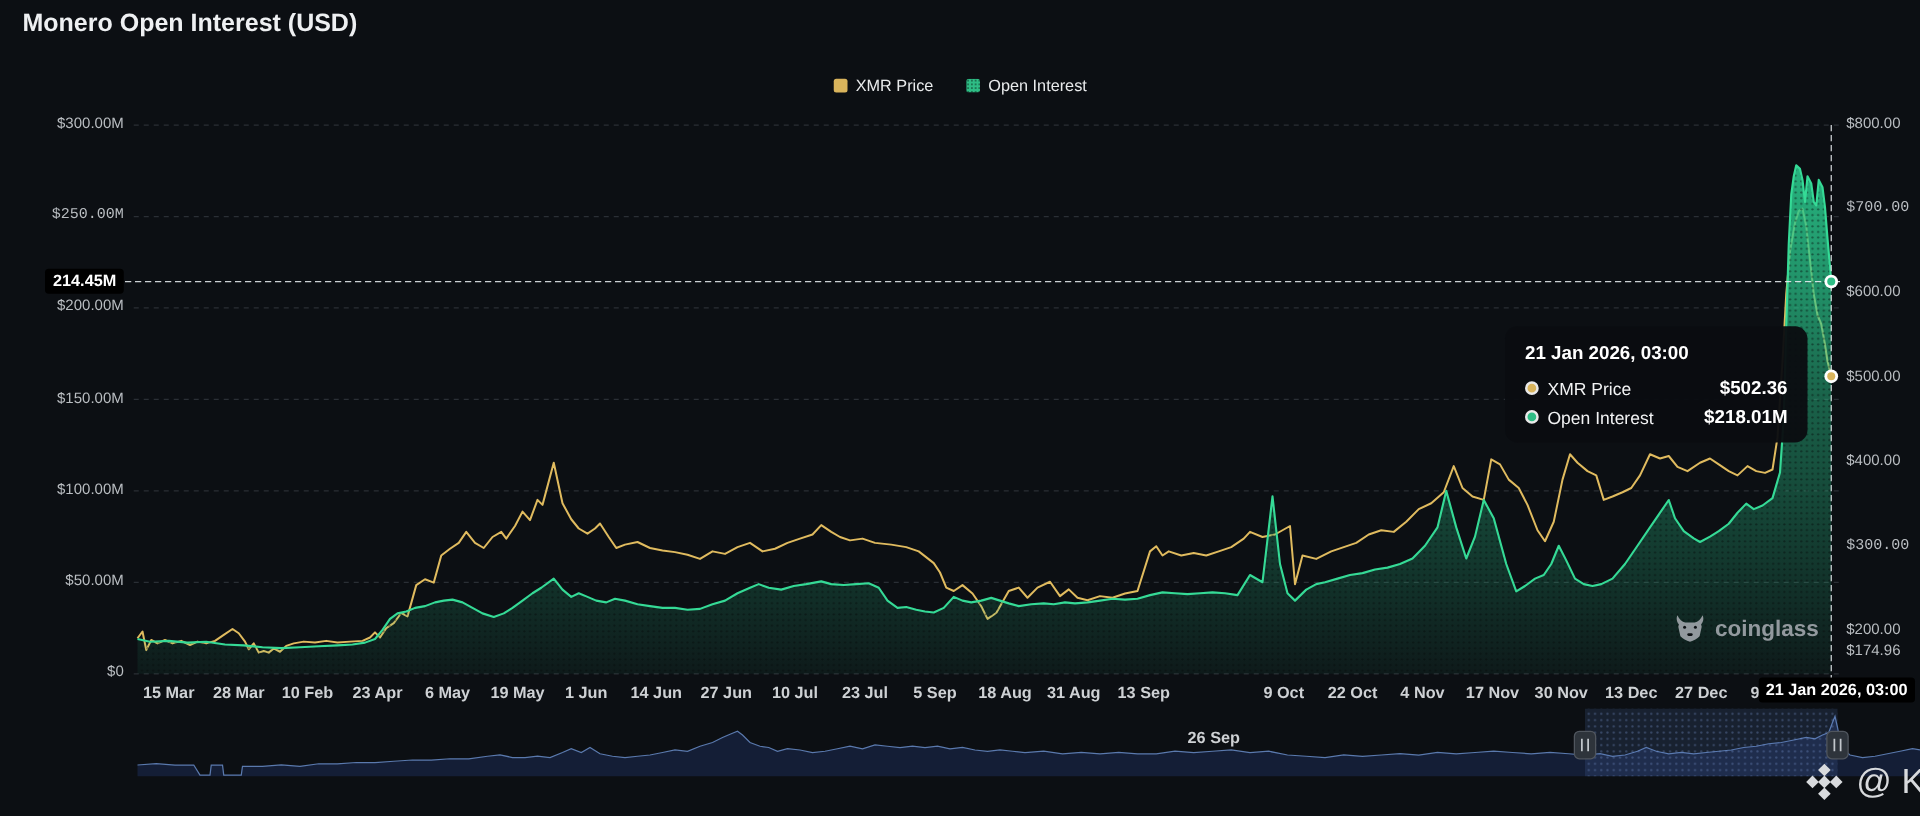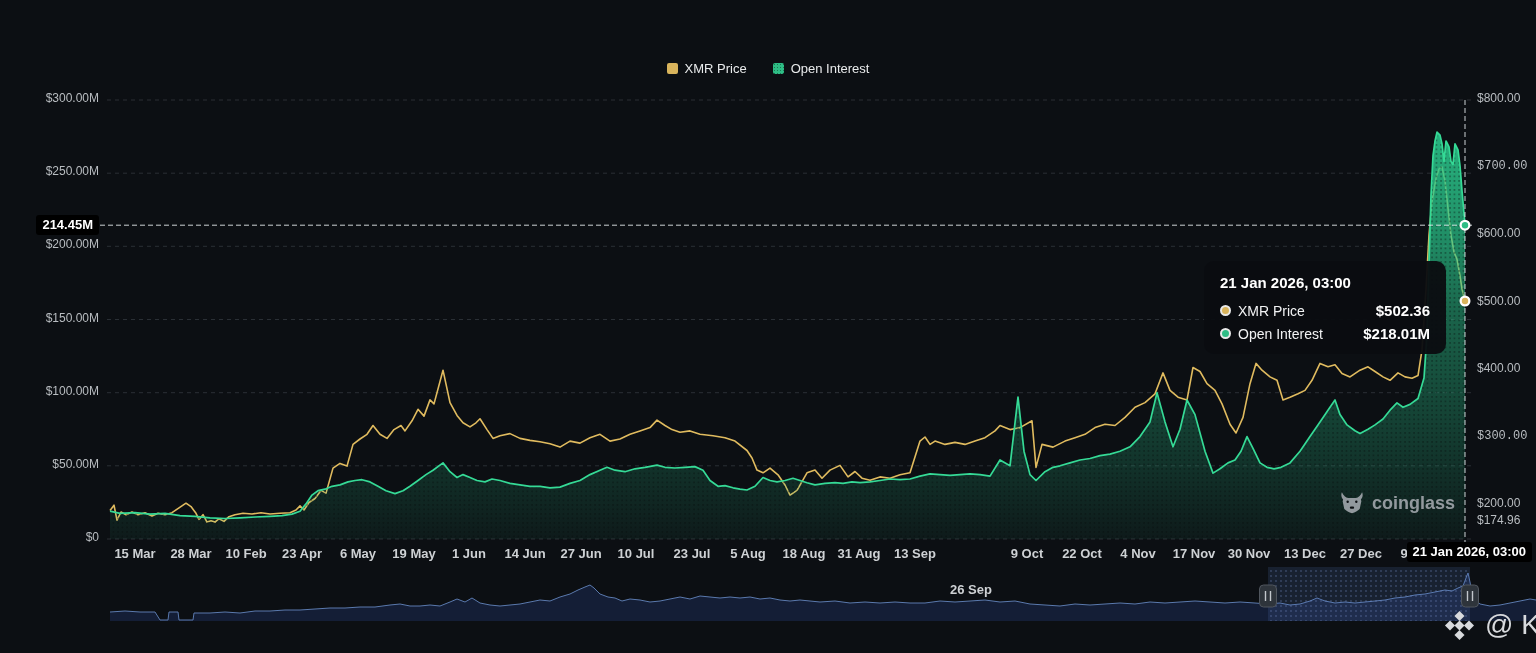--- a/index.html
+++ b/index.html
@@ -28,20 +28,21 @@
   .tooltip-value{margin-left:auto;font-weight:700;font-size:15px;color:#fff;}
   .watermark{position:absolute;left:1340px;top:492px;display:flex;align-items:center;gap:8px;z-index:4;
              color:#9aa0a5;font-size:18px;font-weight:700;opacity:.95;}
   .credit{position:absolute;left:1444px;top:609px;display:flex;align-items:center;gap:10px;z-index:4;
           color:#d8dadd;font-size:28px;white-space:nowrap;}
 </style>
 </head>
 <body>
 
 <div class="app">
+  <div class="page-title">Monero Open Interest (USD)</div>
   <div class="legend" id="legend">
       <div class="legend-item">
         <span class="swatch" style="background-color: rgb(217, 180, 92);"></span>
         <span>XMR Price</span>
       </div>
       <div class="legend-item">
         <span class="swatch dotted" style="background-color: rgb(46, 189, 133);"></span>
         <span>Open Interest</span>
       </div>
     </div>
@@ -90,21 +91,21 @@
       <line class="cross" x1="1465" y1="100" x2="1465" y2="545"></line>
       <line class="cross" x1="100" y1="225.2" x2="1472" y2="225.2"></line>
       <circle cx="1465" cy="225.2" r="5.5" fill="#fff"></circle>
       <circle cx="1465" cy="225.2" r="3.2" fill="#2ebd85"></circle>
       <circle cx="1465" cy="301.0" r="5.5" fill="#fff"></circle>
       <circle cx="1465" cy="301.0" r="3.2" fill="#d9b45c"></circle>
     </svg>
 
   <div id="labels">
       <div class="axis-label" style="right:1437px;top:91px;">$300.00M</div>
-      <div class="axis-label" style="right:1437px;top:164px;">$250.00M</div>
+      <div class="axis-label" style="right:1437px;top:164px;font-family:Liberation Mono, monospace;">$250.00M</div>
       <div class="axis-label" style="right:1437px;top:237px;">$200.00M</div>
       <div class="axis-label" style="right:1437px;top:311px;">$150.00M</div>
       <div class="axis-label" style="right:1437px;top:384px;">$100.00M</div>
       <div class="axis-label" style="right:1437px;top:457px;">$50.00M</div>
       <div class="axis-label" style="right:1437px;top:530px;">$0</div>
       <div class="axis-label" style="left:1477px;top:91px;">$800.00</div>
       <div class="axis-label" style="left:1477px;top:159px;font-family:Liberation Mono, monospace;">$700.00</div>
       <div class="axis-label" style="left:1477px;top:226px;">$600.00</div>
       <div class="axis-label" style="left:1477px;top:294px;">$500.00</div>
       <div class="axis-label" style="left:1477px;top:361px;">$400.00</div>
@@ -115,21 +116,21 @@
       <div class="x-tick" style="left:161px;top:546px;width:60px;">28 Mar</div>
       <div class="x-tick" style="left:216px;top:546px;width:60px;">10 Feb</div>
       <div class="x-tick" style="left:272px;top:546px;width:60px;">23 Apr</div>
       <div class="x-tick" style="left:328px;top:546px;width:60px;">6 May</div>
       <div class="x-tick" style="left:384px;top:546px;width:60px;">19 May</div>
       <div class="x-tick" style="left:439px;top:546px;width:60px;">1 Jun</div>
       <div class="x-tick" style="left:495px;top:546px;width:60px;">14 Jun</div>
       <div class="x-tick" style="left:551px;top:546px;width:60px;">27 Jun</div>
       <div class="x-tick" style="left:606px;top:546px;width:60px;">10 Jul</div>
       <div class="x-tick" style="left:662px;top:546px;width:60px;">23 Jul</div>
-      <div class="x-tick" style="left:718px;top:546px;width:60px;">5 Aug</div>
+      <div class="x-tick" style="left:718px;top:546px;width:60px;">5 Sep</div>
       <div class="x-tick" style="left:774px;top:546px;width:60px;">18 Aug</div>
       <div class="x-tick" style="left:829px;top:546px;width:60px;">31 Aug</div>
       <div class="x-tick" style="left:885px;top:546px;width:60px;">13 Sep</div>
       <div class="x-tick" style="left:941px;top:546px;width:60px;margin-top:36px;">26 Sep</div>
       <div class="x-tick" style="left:997px;top:546px;width:60px;">9 Oct</div>
       <div class="x-tick" style="left:1052px;top:546px;width:60px;">22 Oct</div>
       <div class="x-tick" style="left:1108px;top:546px;width:60px;">4 Nov</div>
       <div class="x-tick" style="left:1164px;top:546px;width:60px;">17 Nov</div>
       <div class="x-tick" style="left:1219px;top:546px;width:60px;">30 Nov</div>
       <div class="x-tick" style="left:1275px;top:546px;width:60px;">13 Dec</div>

